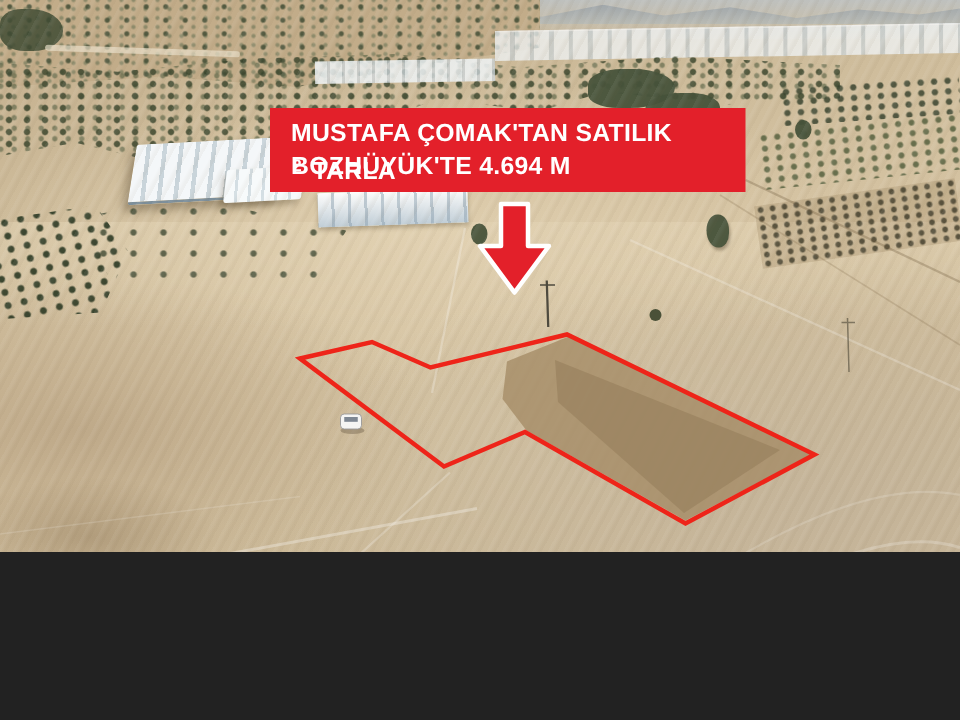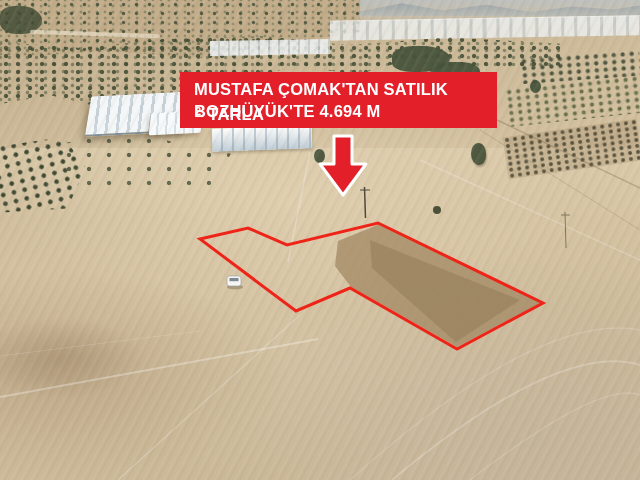--- a/index.html
+++ b/index.html
@@ -1,17 +1,17 @@
 <!DOCTYPE html>
 <html><head>
 <meta charset="utf-8">
 <style>
   html,body{margin:0;padding:0;background:#222;}
   #stage{
-    position:relative;width:640px;height:480px;overflow:hidden;
+    position:relative;width:640px;height:368px;overflow:hidden;
     font-family:"Liberation Sans",sans-serif;
     background:#0369a1;
   }
   #stage *{position:absolute;box-sizing:border-box;}
 
   
   #ground{
     inset:0;
     background:
       radial-gradient(ellipse 340px 150px at 8% 78%, rgba(185,163,131,.8) 0%, rgba(185,163,131,0) 70%),

